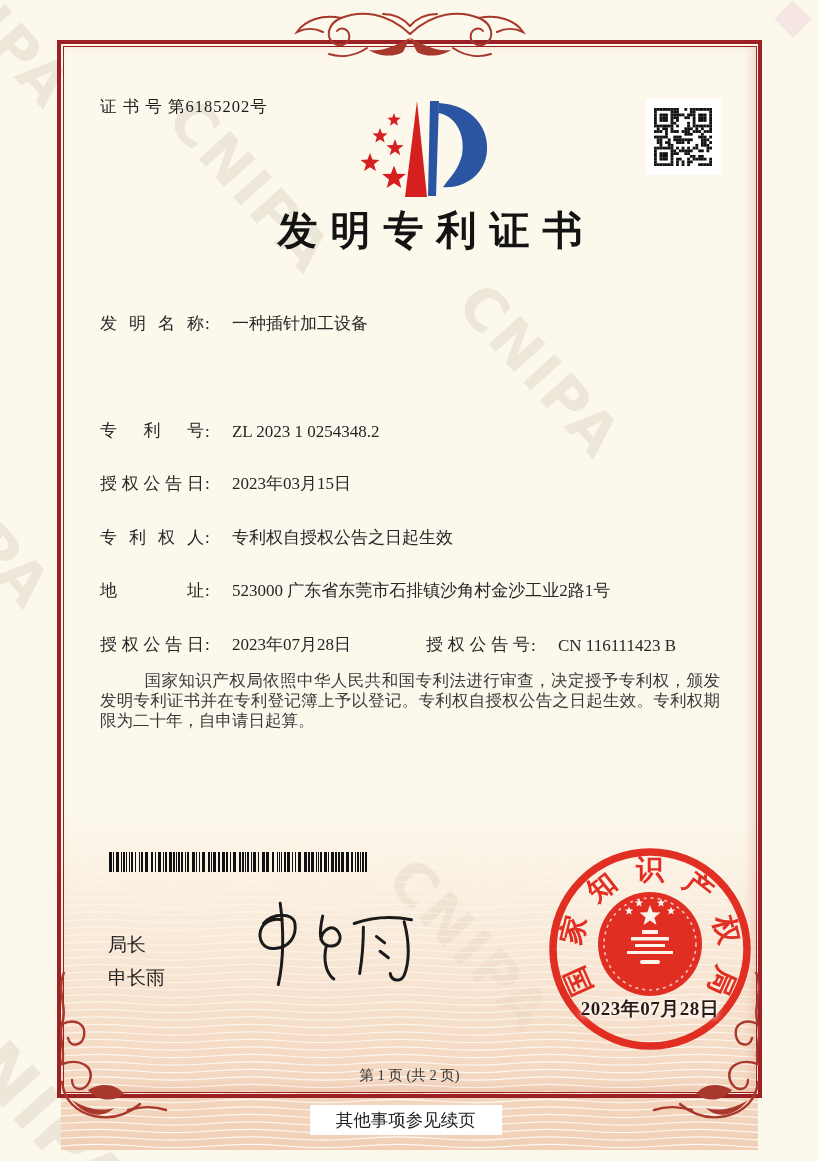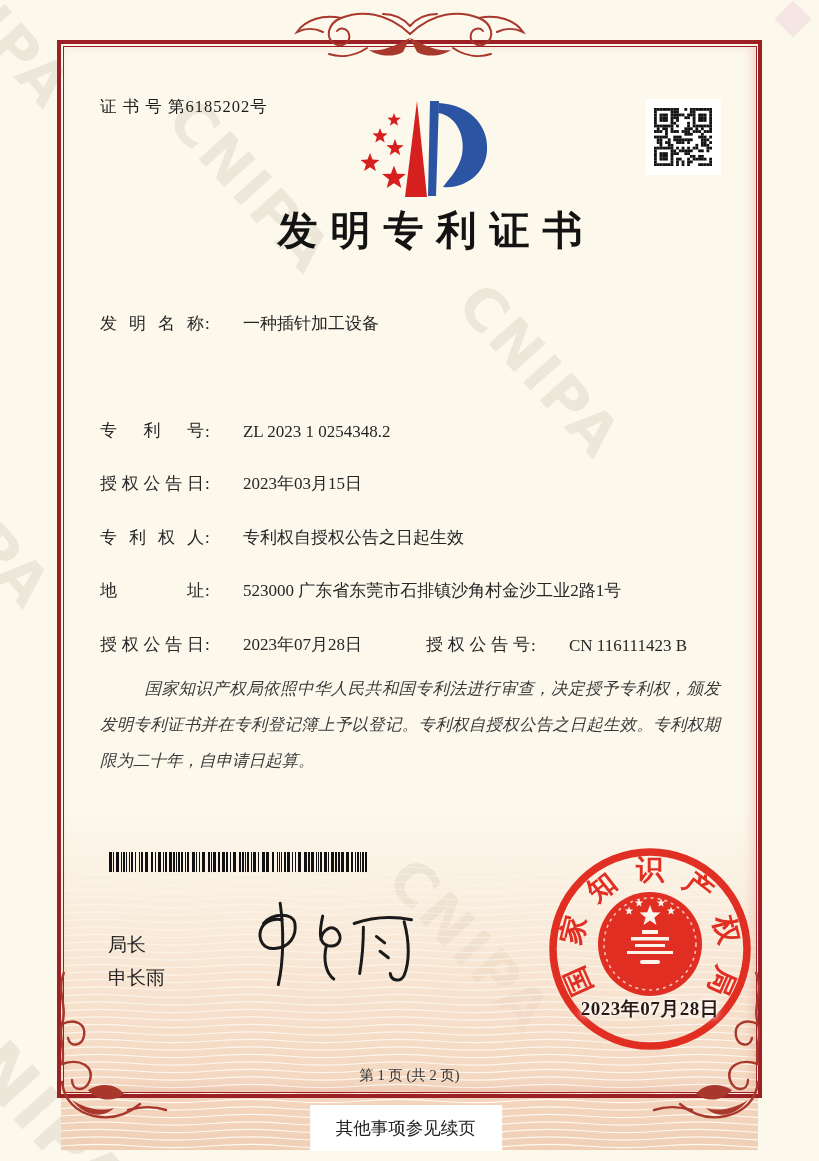--- a/index.html
+++ b/index.html
@@ -33,40 +33,40 @@
   .content{position:absolute;inset:0;z-index:4}
   .cert-no{position:absolute;left:100px;top:96px;font-size:16.5px;letter-spacing:1px}
   .qr-box{position:absolute;left:646px;top:99px;width:75px;height:76px;background:#fff}
   .qr-box svg{position:absolute;left:8px;top:9px}
   .logo{position:absolute;left:355px;top:95px;width:140px;height:110px}
   .title{position:absolute;left:57px;top:203px;width:759px;text-align:center;
       font-size:40px;font-weight:600;letter-spacing:13px;color:#131313}
   .row{position:absolute;left:100px;width:620px;font-size:17px;color:#262626;white-space:nowrap}
   .lbl{display:inline-block;width:104px;text-align:justify;text-align-last:justify;vertical-align:bottom}
   .colon{display:inline-block;margin-left:1px}
-  .val{margin-left:29px}
+  .val{margin-left:18px}
   .pair2{position:absolute;left:326px;top:0}
   .paras{position:absolute;left:100px;top:671px;width:620px;font-size:16.5px;
-      line-height:36px;color:var(--body-ink);font-style:italic}
+      line-height:20px;color:var(--body-ink);}
   .paras p{text-indent:2.7em;text-align:justify}
   .barcode{position:absolute;left:109px;top:852px}
   .officer{position:absolute;left:108px;top:928px;font-family:Liberation Sans, sans-serif;
       font-size:19px;color:#222;line-height:33px}
   .signature{position:absolute;left:245px;top:893px}
   .seal{position:absolute;left:545px;top:844px;width:210px;height:210px;z-index:4;
       mix-blend-mode:multiply;opacity:.95}
   .seal text{font-family:"Liberation Serif","DejaVu Serif",serif;font-weight:700;
       font-size:28px;fill:var(--seal-red)}
   .seal-date{position:absolute;left:545px;top:996px;width:210px;text-align:center;z-index:5;
       font-size:19px;font-weight:600;color:#2b1a14;letter-spacing:.5px;
       text-shadow:0 0 2px #fff,0 0 5px #fff,0 0 8px #fff}
   .page-footer{position:absolute;left:57px;top:1066px;width:705px;text-align:center;
       font-size:14.5px;color:#333}
   .cont-note{position:absolute;left:50%;top:1105px;transform:translateX(-52%);
-      background:#fff;padding:11px 26px;font-size:17.5px;color:#222;z-index:6;white-space:nowrap}
+      background:#fff;padding:3px 26px;font-size:17.5px;color:#222;z-index:6;white-space:nowrap}
 </style>
 </head>
 <body>
 
 <div class="layer">
   <span class="wm" style="left:-55px;top:-80px">CNIPA</span>
   <span class="wm" style="left:205px;top:85px">CNIPA</span>
   <span class="wm" style="left:495px;top:270px">CNIPA</span>
   <span class="wm" style="left:-75px;top:420px">CNIPA</span>
   <span class="wm" style="left:425px;top:845px">CNIPA</span>

